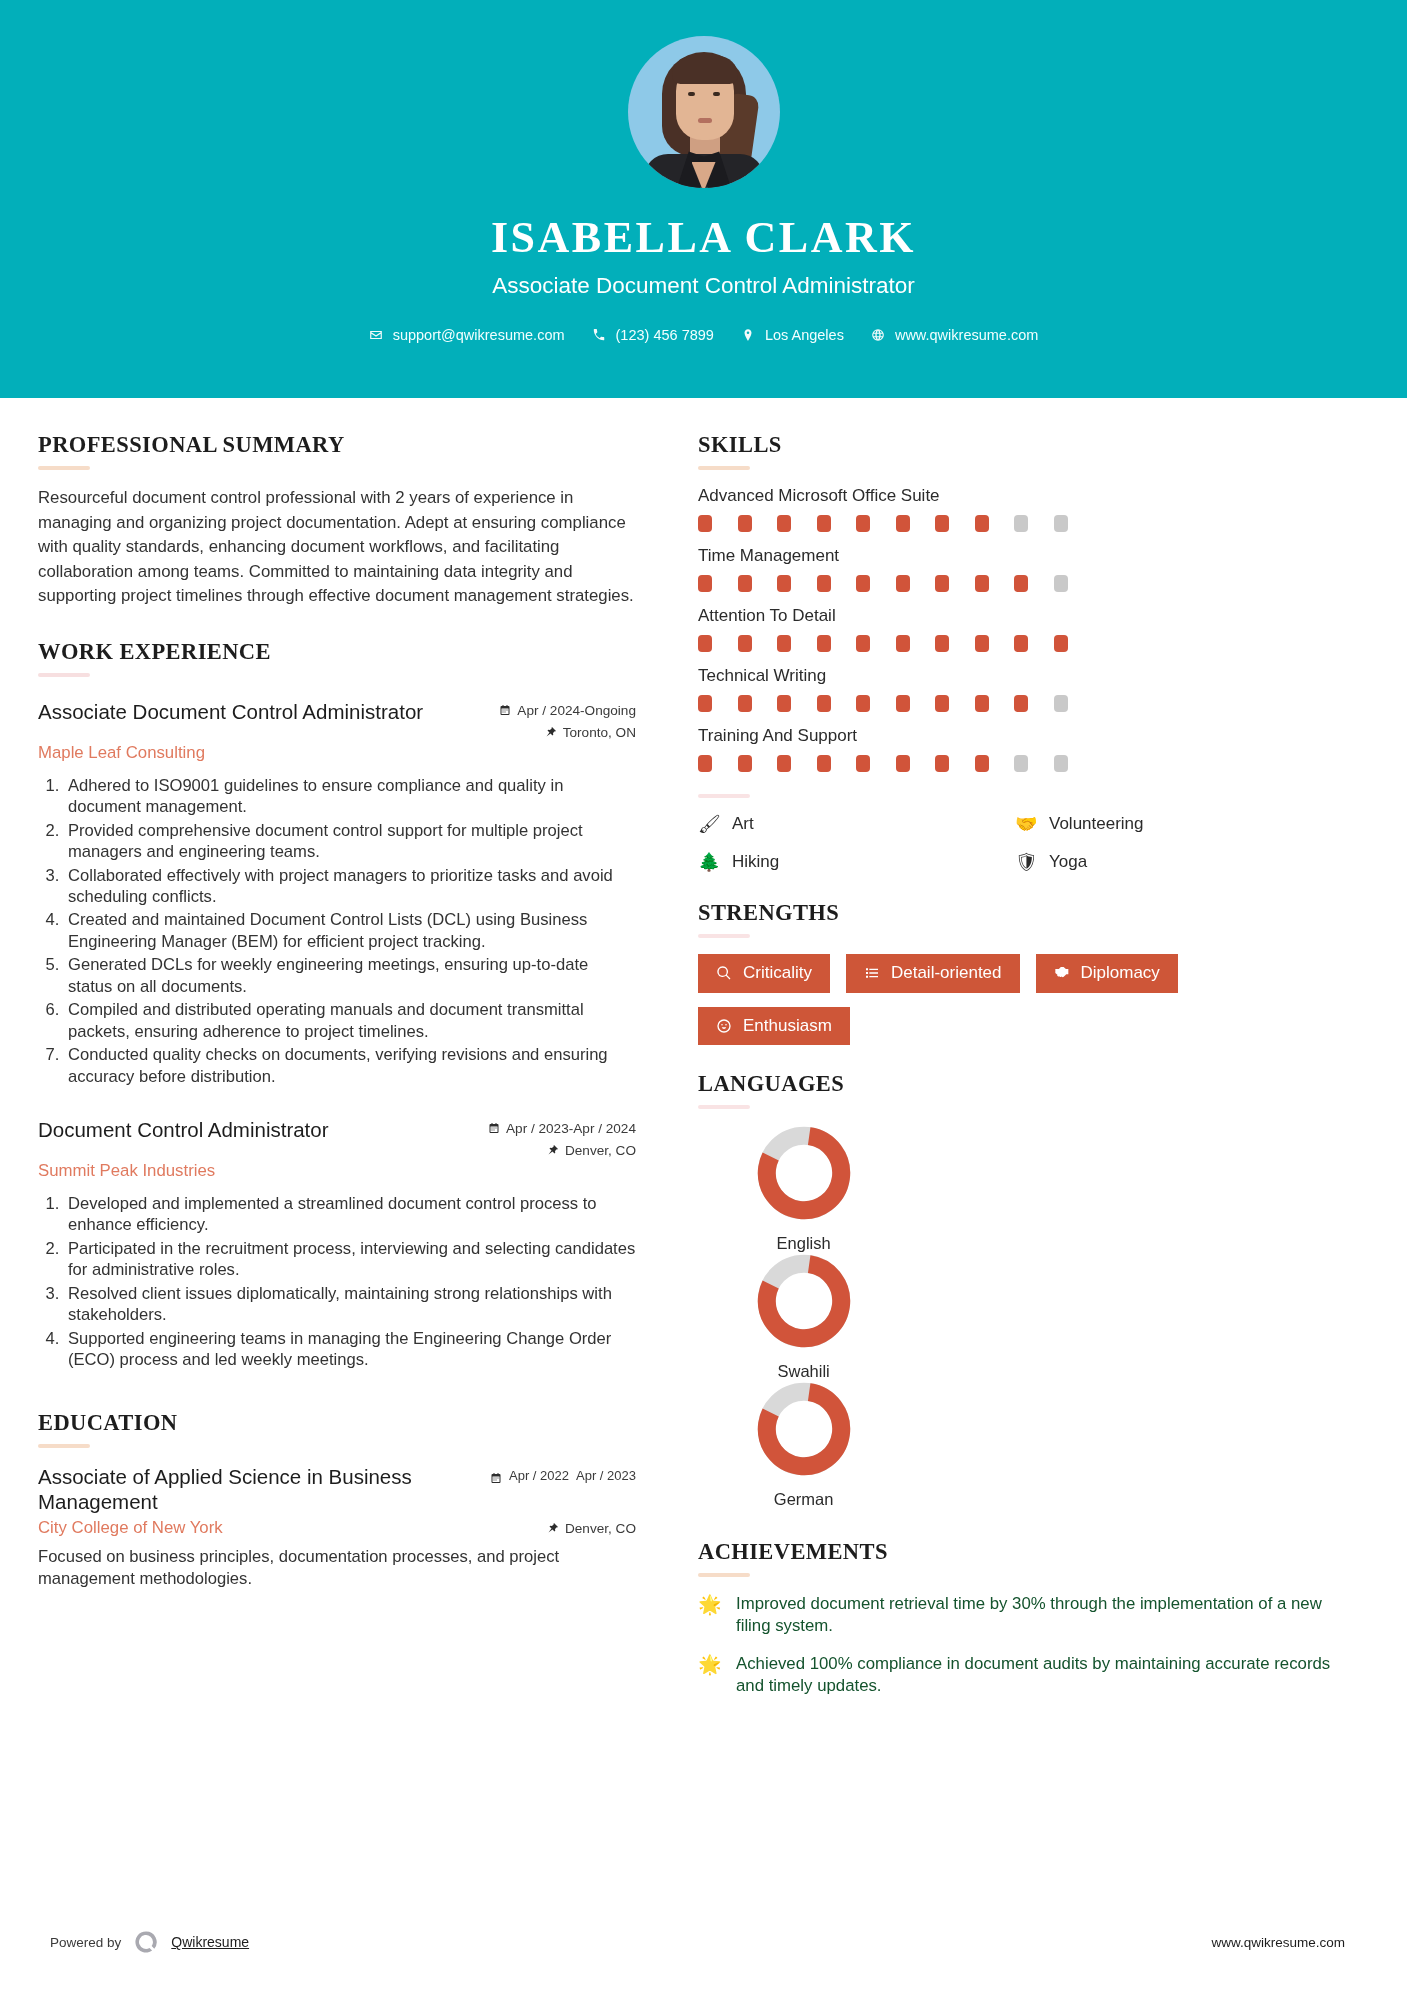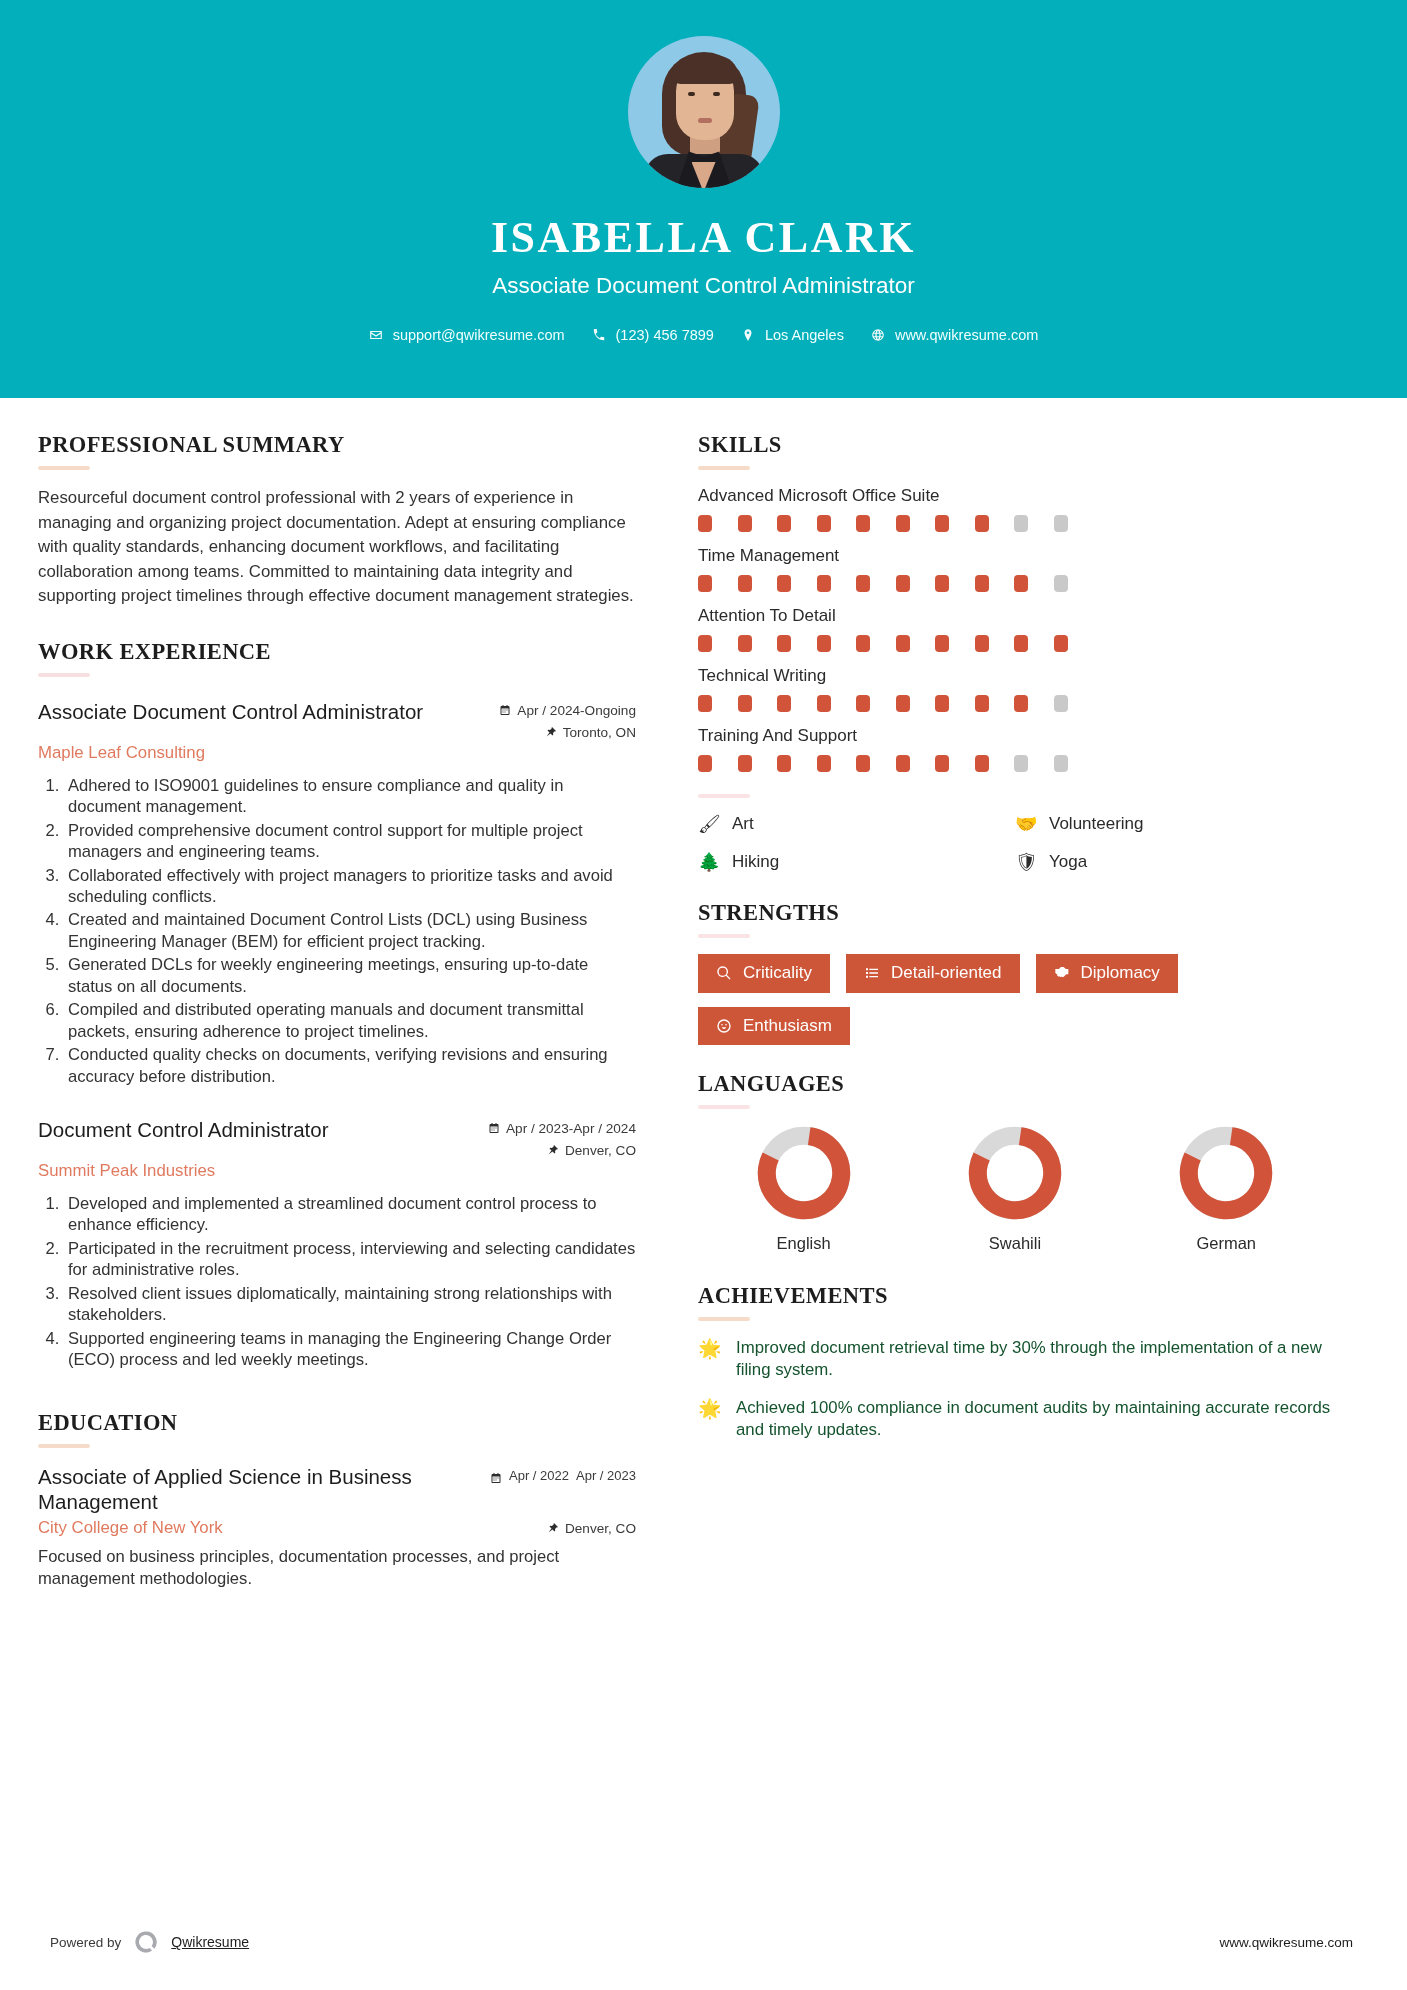--- a/index.html
+++ b/index.html
@@ -211,33 +211,33 @@
   .strength {
     background: #CE5638;
     color: #fff;
     font-size: 17px;
     padding: 10px 18px;
     display:flex; align-items:center; gap:11px;
     line-height:1.1;
   }
   .strength svg { width:16px; height:16px; fill:#ffffff; flex:none; }
 
-  .langs { display:flex; gap: 0; margin-top: 6px; }
+  .langs { display:flex; gap: 0; margin-top: 6px; flex-direction: column; }
   .lang { width: 33.33%; text-align:center; }
   .lang svg { display:block; margin: 0 auto; }
   .lang .lbl { font-size: 16.5px; color:#2b2b2b; margin-top: 13px; }
 
   .ach { display:flex; gap: 14px; margin-bottom: 16px; }
   .ach .em { font-size: 19px; line-height:1.25; flex:none; width:24px; }
   .ach .txt { font-size: 16.8px; line-height:1.3; color:#14532d; }
 
   
   .footer {
     position: absolute;
-    left: 0; right: 4px; bottom: 0;
+    left: 0; right: 12px; bottom: 0;
     height: 96px;
     padding: 0 50px;
     display:flex; align-items:center; justify-content:space-between;
     background: #ffffff;
   }
   .powered { display:flex; align-items:center; gap:12px; font-size:13.5px; color:#3a3a3a; }
   .powered .qlogo { width:26px; height:26px; }
   .powered .brand { text-decoration: underline; font-size:14px; color:#1d1d1d; }
   .footer .site { font-size:13.5px; color:#1d1d1d; }
 </style>

